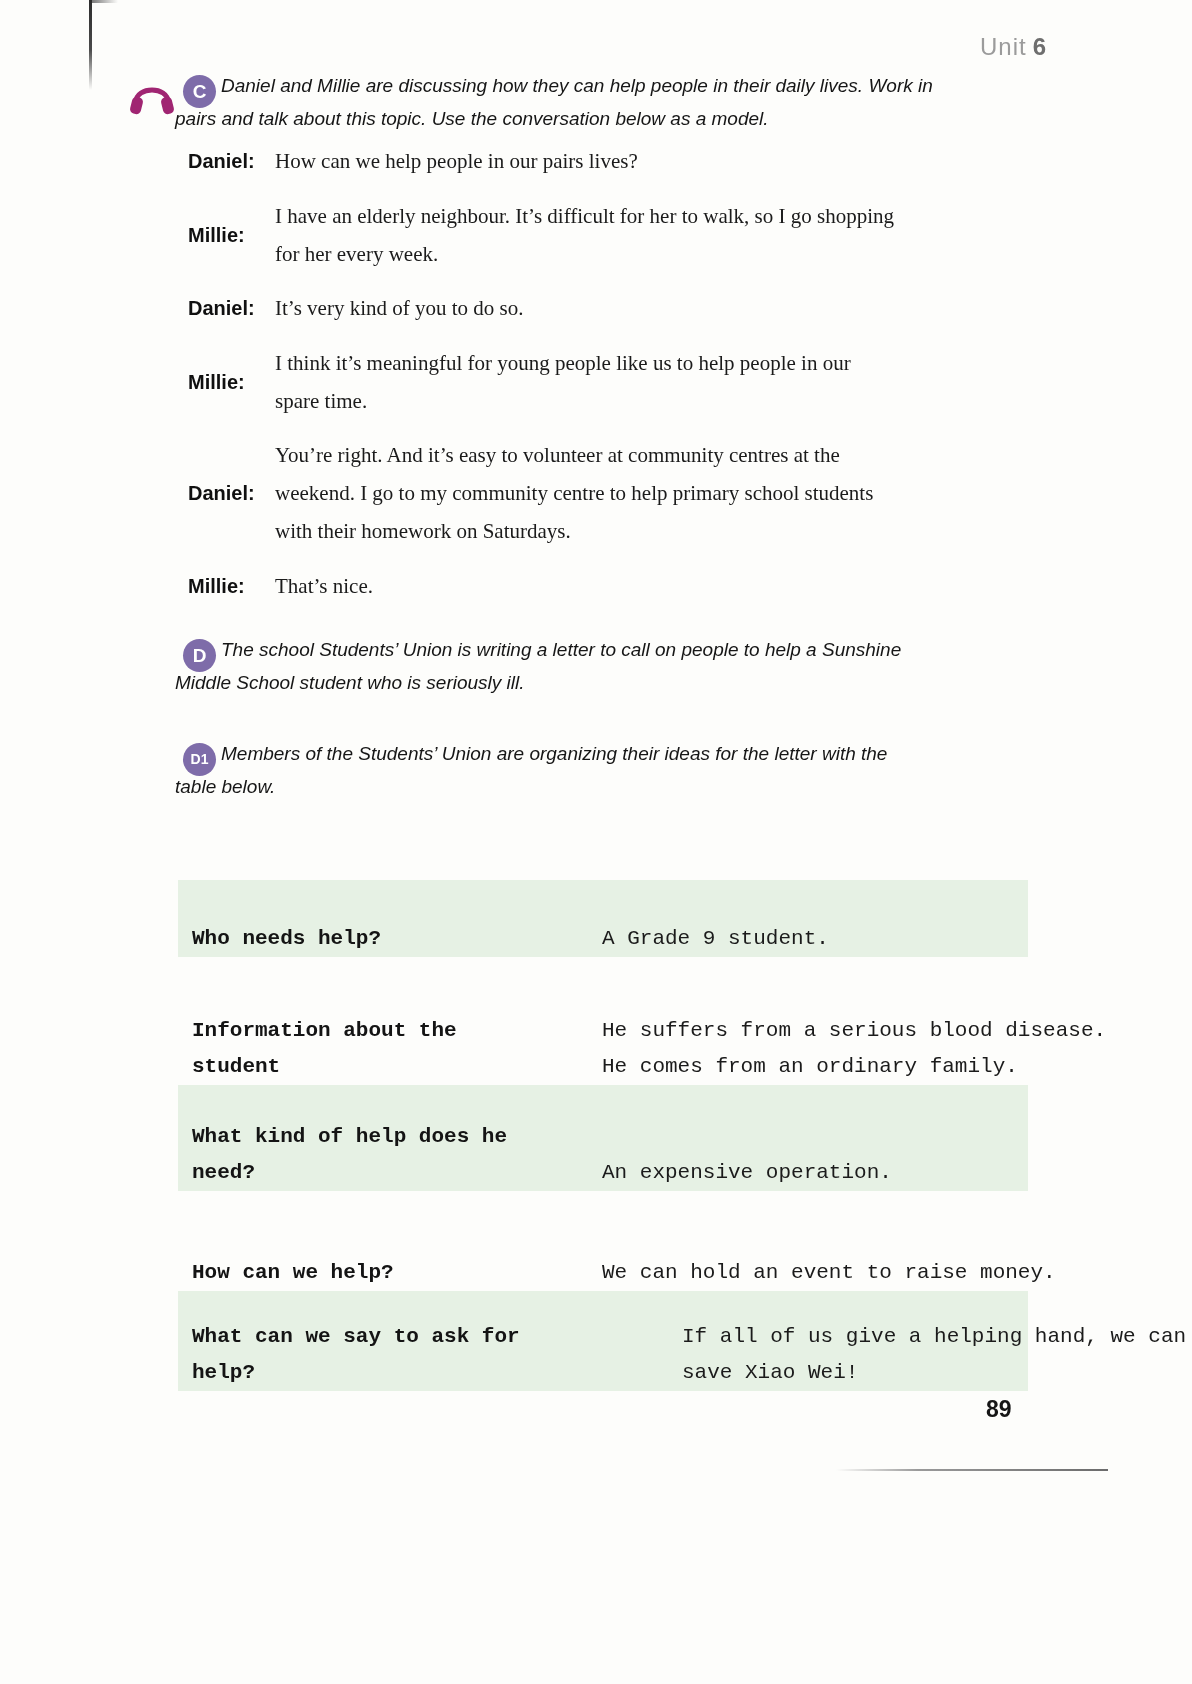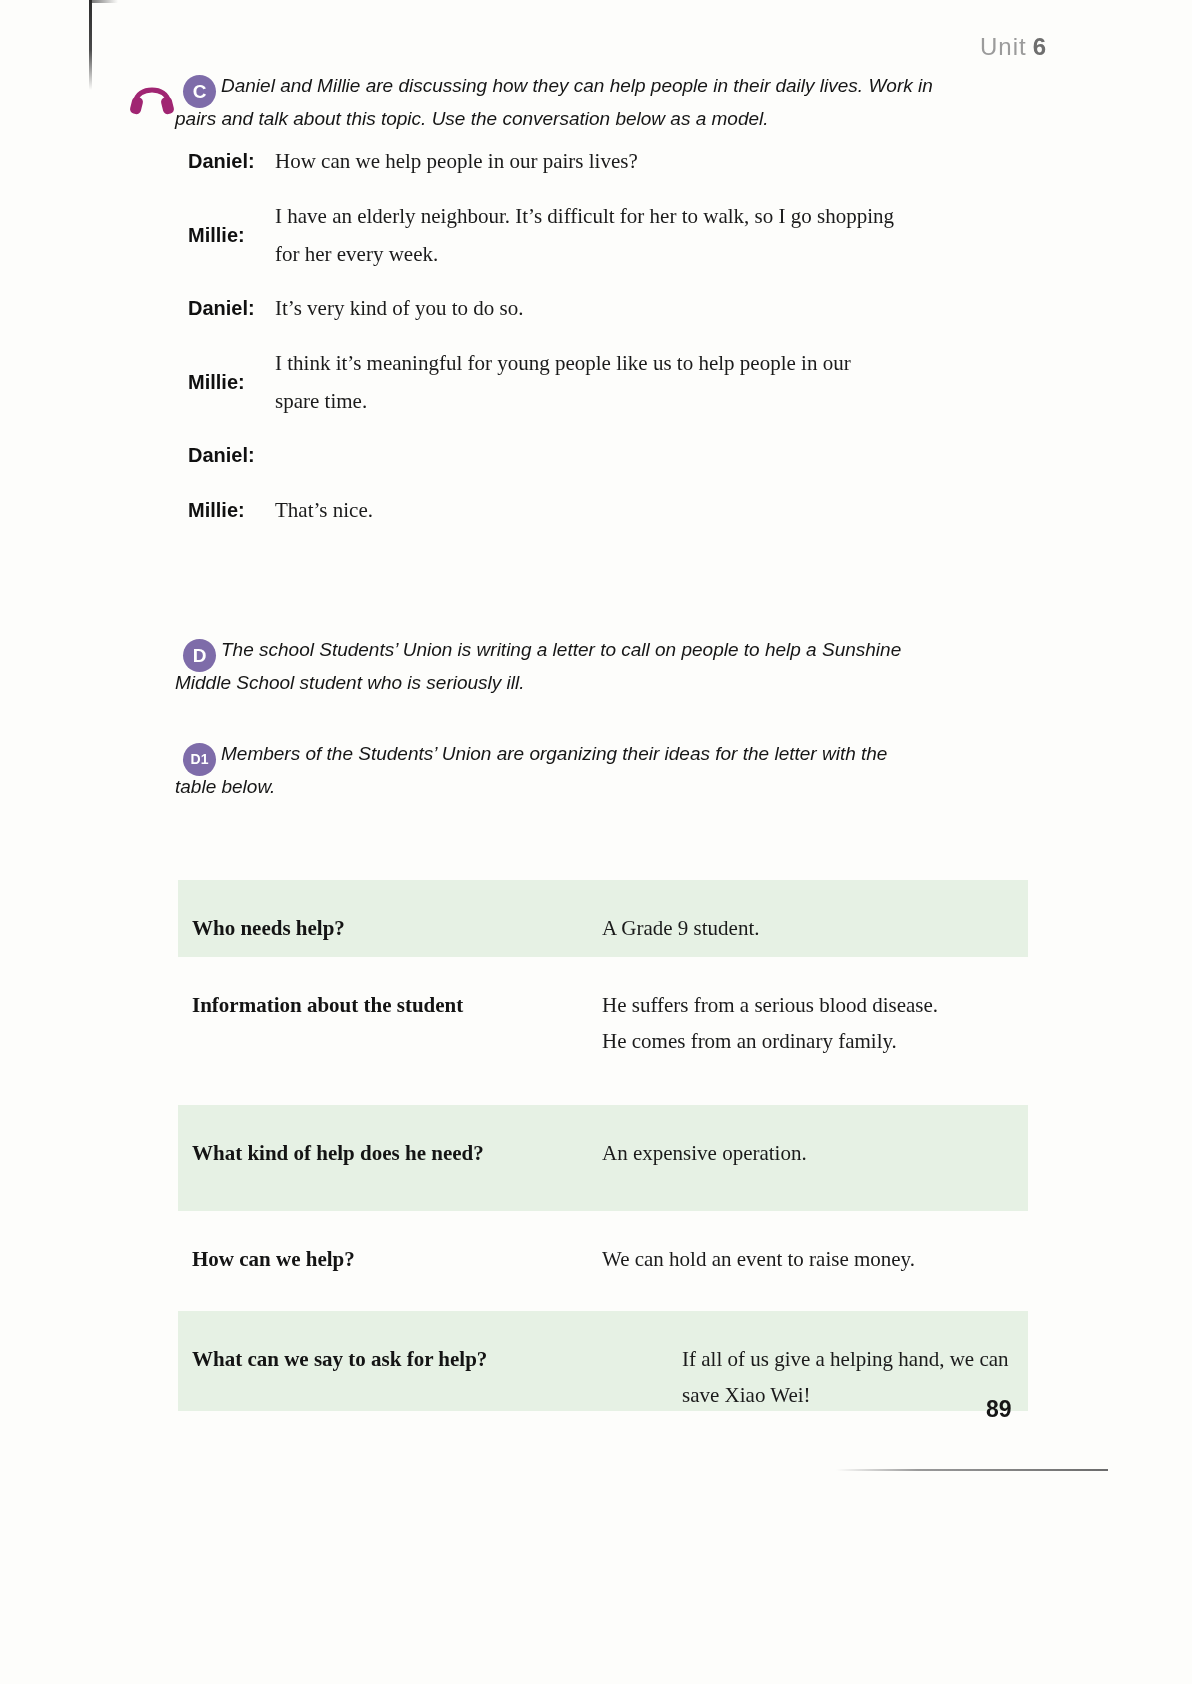--- a/index.html
+++ b/index.html
@@ -50,34 +50,34 @@
   .dialogue{position:absolute;left:188px;top:142px;width:800px;}
   .turn{display:flex;align-items:center;margin-bottom:16.5px;}
   .speaker{
     width:87px;flex:0 0 87px;
     font-family:"Liberation Sans", sans-serif;font-weight:bold;
     font-size:20px;line-height:38px;color:#101010;
   }
   .turn-text{font-size:21px;line-height:38px;white-space:nowrap;color:#1b1b1b;}
   
   .idea-table{position:absolute;left:178px;top:880px;width:850px;}
-  .t-row{display:flex;align-items:flex-start;}
+  .t-row{display:flex;align-items:flex-end;font-family:Liberation Mono, monospace;}
   .t-row.green{background:#e6f1e4;}
   .q-cell{
     flex:0 0 385px;box-sizing:border-box;
     padding:30px 10px 0 14px;
     font-weight:bold;font-size:21px;line-height:36px;color:#141414;
   }
   .col-divider{flex:0 0 3px;background:rgba(255,255,255,0.95);}
   .a-cell{
     flex:1;box-sizing:border-box;
     padding:30px 8px 0 36px;
     font-size:21px;line-height:36px;white-space:nowrap;color:#1b1b1b;
   }
-  .h-r1{height:77px;} .h-r2{height:148px;} .h-r3{height:106px;}
+  .h-r1{height:77px;} .h-r2{height:128px;} .h-r3{height:106px;}
   .h-r4{height:100px;} .h-r5{height:100px;gap:40px;}
   
   .page-number{
     position:absolute;left:986px;top:1396px;
     font-family:"Liberation Sans", sans-serif;font-weight:bold;
     font-size:23px;color:#161616;text-align:center;
   }
   .footer-rule{
     position:absolute;left:836px;top:1469px;width:272px;height:2px;
     background:linear-gradient(to right, rgba(130,130,130,0), #9a9a9a 30%, #6b6b6b);
@@ -115,20 +115,21 @@
     <div class="turn">
       <div class="speaker">Daniel:</div>
       <div class="turn-text">It’s very kind of you to do so.</div>
     </div>
     <div class="turn">
       <div class="speaker">Millie:</div>
       <div class="turn-text">I think it’s meaningful for young people like us to help people in our<br>spare time.</div>
     </div>
     <div class="turn">
       <div class="speaker">Daniel:</div>
+      <div class="turn-text">You’re right. And it’s easy to volunteer at community centres at the<br>weekend. I go to my community centre to help primary school students<br>with their homework on Saturdays.</div>
     </div>
     <div class="turn">
       <div class="speaker">Millie:</div>
       <div class="turn-text">That’s nice.</div>
     </div>
   </div>
 
   <div class="instr-section" style="top:634px;">
     <span class="badge">D</span>
     <div class="instr-text">The school Students’ Union is writing a letter to call on people to help a Sunshine<br>Middle School student who is seriously ill.</div>

